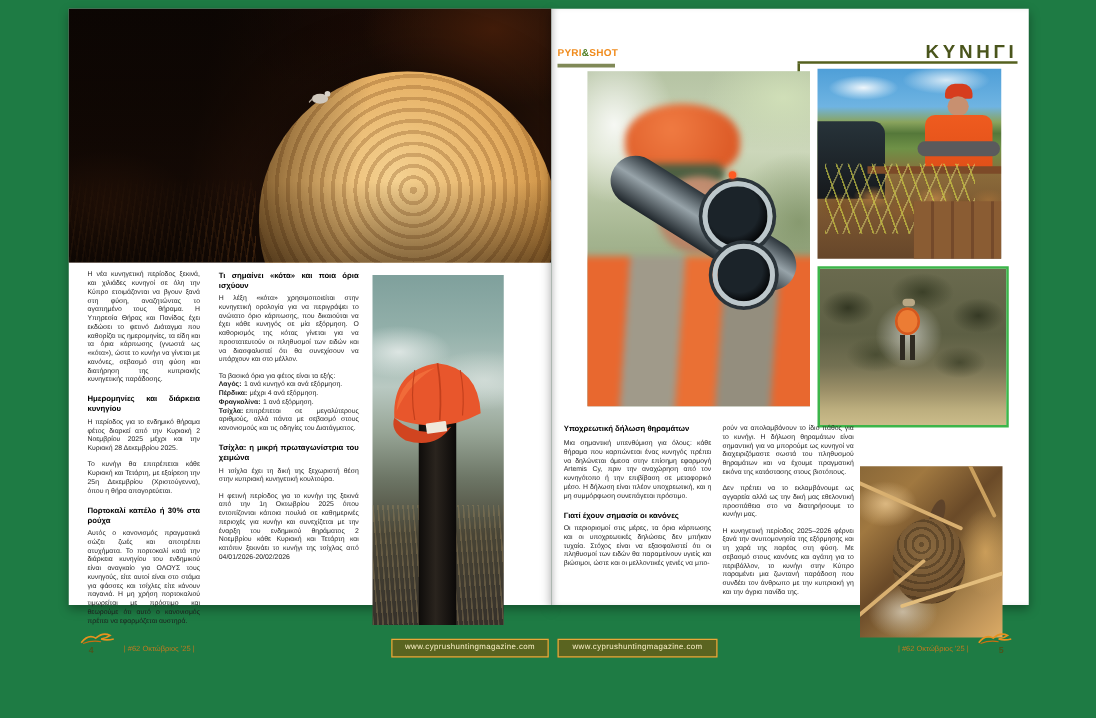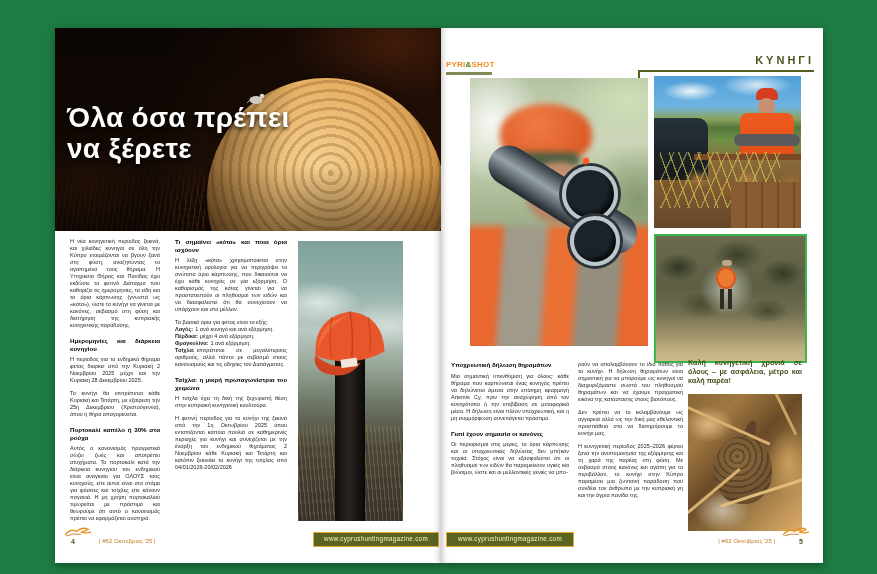--- a/index.html
+++ b/index.html
@@ -1,17 +1,17 @@
 <!DOCTYPE html>
 <html><head>
 <meta charset="utf-8">
 <style>
   html,body{margin:0;padding:0;width:877px;height:574px;overflow:hidden;
     background:#1e7b44;font-family:"Liberation Sans","DejaVu Sans",sans-serif;}
-  .page{position:absolute;top:28px;height:535px;background:#fff;box-shadow:0 3px 8px rgba(0,0,0,.35);}
+  .page{position:absolute;top:7px;height:477px;background:#fff;box-shadow:0 3px 8px rgba(0,0,0,.35);}
   #left-page{left:55px;width:386px;}
   #right-page{left:441px;width:382px;box-shadow:0 3px 8px rgba(0,0,0,.35), inset 4px 0 6px -3px rgba(0,0,0,.28);}
 
   
   .hero{position:absolute;left:0;top:0;width:386px;height:203px;overflow:hidden;
     background:
       radial-gradient(150px 90px at 88% 8%, rgba(70,30,10,.9), transparent 70%),
       radial-gradient(120px 70px at 55% 5%, rgba(25,10,5,.9), transparent 75%),
       radial-gradient(100px 70px at 8% 80%, rgba(160,75,25,.5), transparent 70%),
       linear-gradient(180deg,#160b06 0%,#221007 38%,#35190c 72%,#241107 100%);}
@@ -57,21 +57,21 @@
   .cap-post{position:absolute;left:37px;top:92px;width:30px;height:188px;
     background:linear-gradient(90deg,#0e0c0a,#2a241e 45%,#0b0908);}
   .cap-field{position:absolute;left:0;bottom:0;width:100%;height:96px;opacity:.8;
     background:repeating-linear-gradient(85deg, rgba(150,130,90,.5) 0 1px, rgba(0,0,0,0) 1.5px 4px);}
 
   
   .mag-logo{position:absolute;left:5px;top:25px;}
   .logo-main{font-size:8px;font-weight:900;color:#f08c1e;letter-spacing:.2px;}
   .logo-amp{color:#4a7a1e;}
   .logo-tag{width:46px;height:2.5px;background:#55611f;margin-top:1px;opacity:.75;}
-  .section-head{position:absolute;right:9px;top:26px;color:#4a551c;font-size:11px;
+  .section-head{position:absolute;right:9px;top:26px;color:#4a551c;font-size:15px;
     font-weight:800;letter-spacing:3px;}
   .section-rule{position:absolute;left:197px;top:42px;width:176px;border-top:2px solid #55611f;}
   .section-rule::before{content:'';position:absolute;left:0;top:0;width:2px;height:7px;background:#55611f;}
 
   
   .ph{position:absolute;overflow:hidden;}
   #ph-shotgun{left:29px;top:50px;width:178px;height:268px;
     background:
       radial-gradient(70px 90px at 12% 16%, rgba(255,255,255,.85), transparent 70%),
       radial-gradient(90px 60px at 88% 8%, rgba(210,225,185,.9), transparent 70%),
@@ -182,24 +182,20 @@
 
     <div class="hero">
       <div class="bale"></div>
       <div class="hero-grass"></div>
       <div class="hero-shade"></div>
       <svg class="dove" viewBox="0 0 20 14">
         <ellipse cx="9" cy="9" rx="6.5" ry="4" fill="#cfc8bd"></ellipse>
         <circle cx="15" cy="5" r="2.3" fill="#d8d2c8"></circle>
         <path d="M3 9 L0 12" stroke="#b0a89c" stroke-width="1" fill="none"></path>
       </svg>
-      <div class="hero-title">
-        <div>Όλα όσα πρέπει</div>
-        <div>να ξέρετε</div>
-      </div>
     </div>
 
     <div class="col" id="lp-col1">
       <p>Η νέα κυνηγετική περίοδος ξεκινά, και χιλιάδες κυνηγοί σε όλη την Κύπρο ετοιμάζονται να βγουν ξανά στη φύση, αναζητώντας το αγαπημένο τους θήραμα. Η Υπηρεσία Θήρας και Πανίδας έχει εκδώσει το φετινό Διάταγμα που καθορίζει τις ημερομηνίες, τα είδη και τα όρια κάρπωσης (γνωστά ως «κότα»), ώστε το κυνήγι να γίνεται με κανόνες, σεβασμό στη φύση και διατήρηση της κυπριακής κυνηγετικής παράδοσης.</p>
       <h4>Ημερομηνίες και διάρκεια κυνηγίου</h4>
       <p>Η περίοδος για το ενδημικό θήραμα φέτος διαρκεί από την Κυριακή 2 Νοεμβρίου 2025 μέχρι και την Κυριακή 28 Δεκεμβρίου 2025.</p>
       <p>Το κυνήγι θα επιτρέπεται κάθε Κυριακή και Τετάρτη, με εξαίρεση την 25η Δεκεμβρίου (Χριστούγεννα), όπου η θήρα απαγορεύεται.</p>
       <h4>Πορτοκαλί καπέλο ή 30% στα ρούχα</h4>
       <p>Αυτός ο κανονισμός πραγματικά σώζει ζωές και αποτρέπει ατυχήματα. Το πορτοκαλί κατά την διάρκεια κυνηγίου του ενδημικού είναι αναγκαίο για ΟΛΟΥΣ τους κυνηγούς, είτε αυτοί είναι στο στάμα για φάσσες και τσίχλες είτε κάνουν παγανιά. Η μη χρήση πορτοκαλιού τιμωρείται με πρόστιμο και θεωρούμε ότι αυτό ο κανονισμός πρέπει να εφαρμόζεται αυστηρά.</p>
     </div>
@@ -292,21 +288,20 @@
       <h4>Γιατί έχουν σημασία οι κανόνες</h4>
       <p>Οι περιορισμοί στις μέρες, τα όρια κάρπωσης και οι υποχρεωτικές δηλώσεις δεν μπήκαν τυχαία. Στόχος είναι να εξασφαλιστεί ότι οι πληθυσμοί των ειδών θα παραμείνουν υγιείς και βιώσιμοι, ώστε και οι μελλοντικές γενιές να μπο-</p>
     </div>
 
     <div class="col" id="rp-col2">
       <p>ρούν να απολαμβάνουν το ίδιο πάθος για το κυνήγι. Η δήλωση θηραμάτων είναι σημαντική για να μπορούμε ως κυνηγοί να διαχειριζόμαστε σωστά του πληθυσμού θηραμάτων και να έχουμε πραγματική εικόνα της κατάστασης στους βιοτόπους.</p>
       <p>Δεν πρέπει να το εκλαμβάνουμε ως αγγαρεία αλλά ως την δική μας εθελοντική προσπάθεια στο να διατηρήσουμε το κυνήγι μας.</p>
       <p>Η κυνηγετική περίοδος 2025–2026 φέρνει ξανά την ανυπομονησία της εξόρμησης και τη χαρά της παρέας στη φύση. Με σεβασμό στους κανόνες και αγάπη για το περιβάλλον, το κυνήγι στην Κύπρο παραμένει μια ζωντανή παράδοση που συνδέει τον άνθρωπο με την κυπριακή γη και την άγρια πανίδα της.</p>
     </div>
 
-    <div class="caption">Καλή κυνηγετική χρονιά σε όλους – με ασφάλεια, μέτρο και καλή παρέα!</div>
 
     <div class="ph" id="ph-hare">
       <div class="hare-ear"></div>
       <div class="hare-body"></div>
       <div class="branch br1"></div>
       <div class="branch br2"></div>
       <div class="branch br3"></div>
       <div class="branch br4"></div>
     </div>
 

